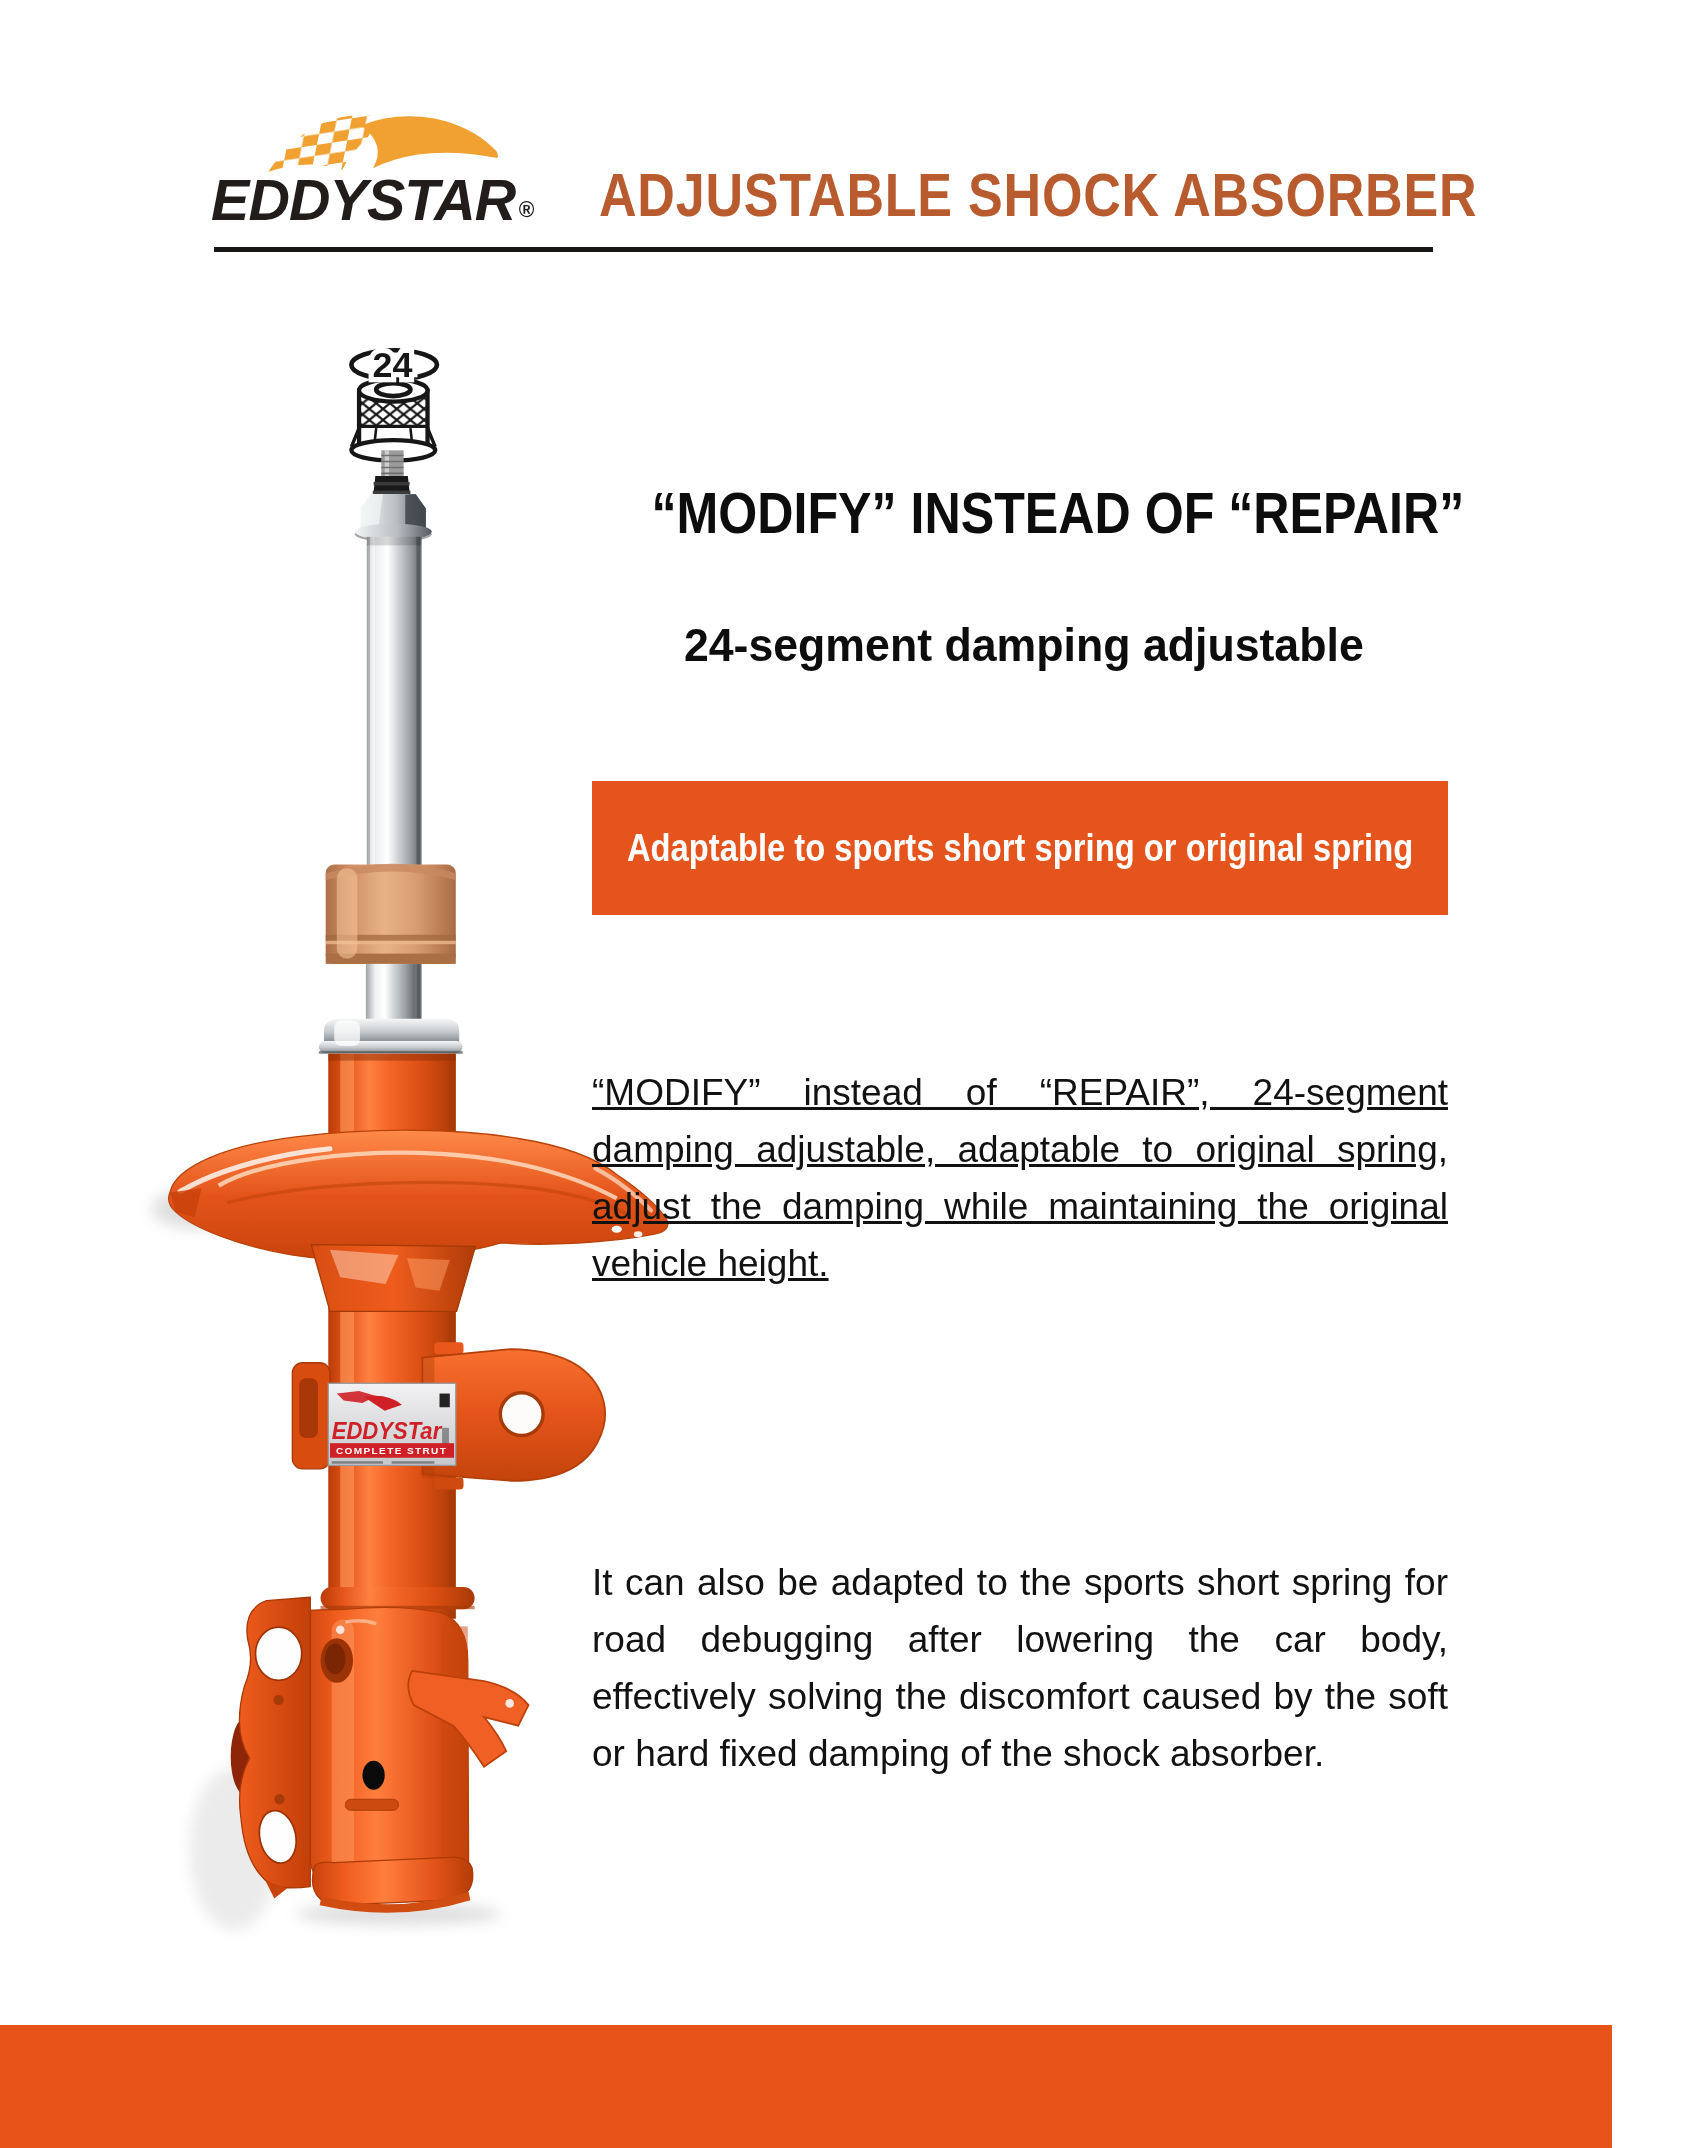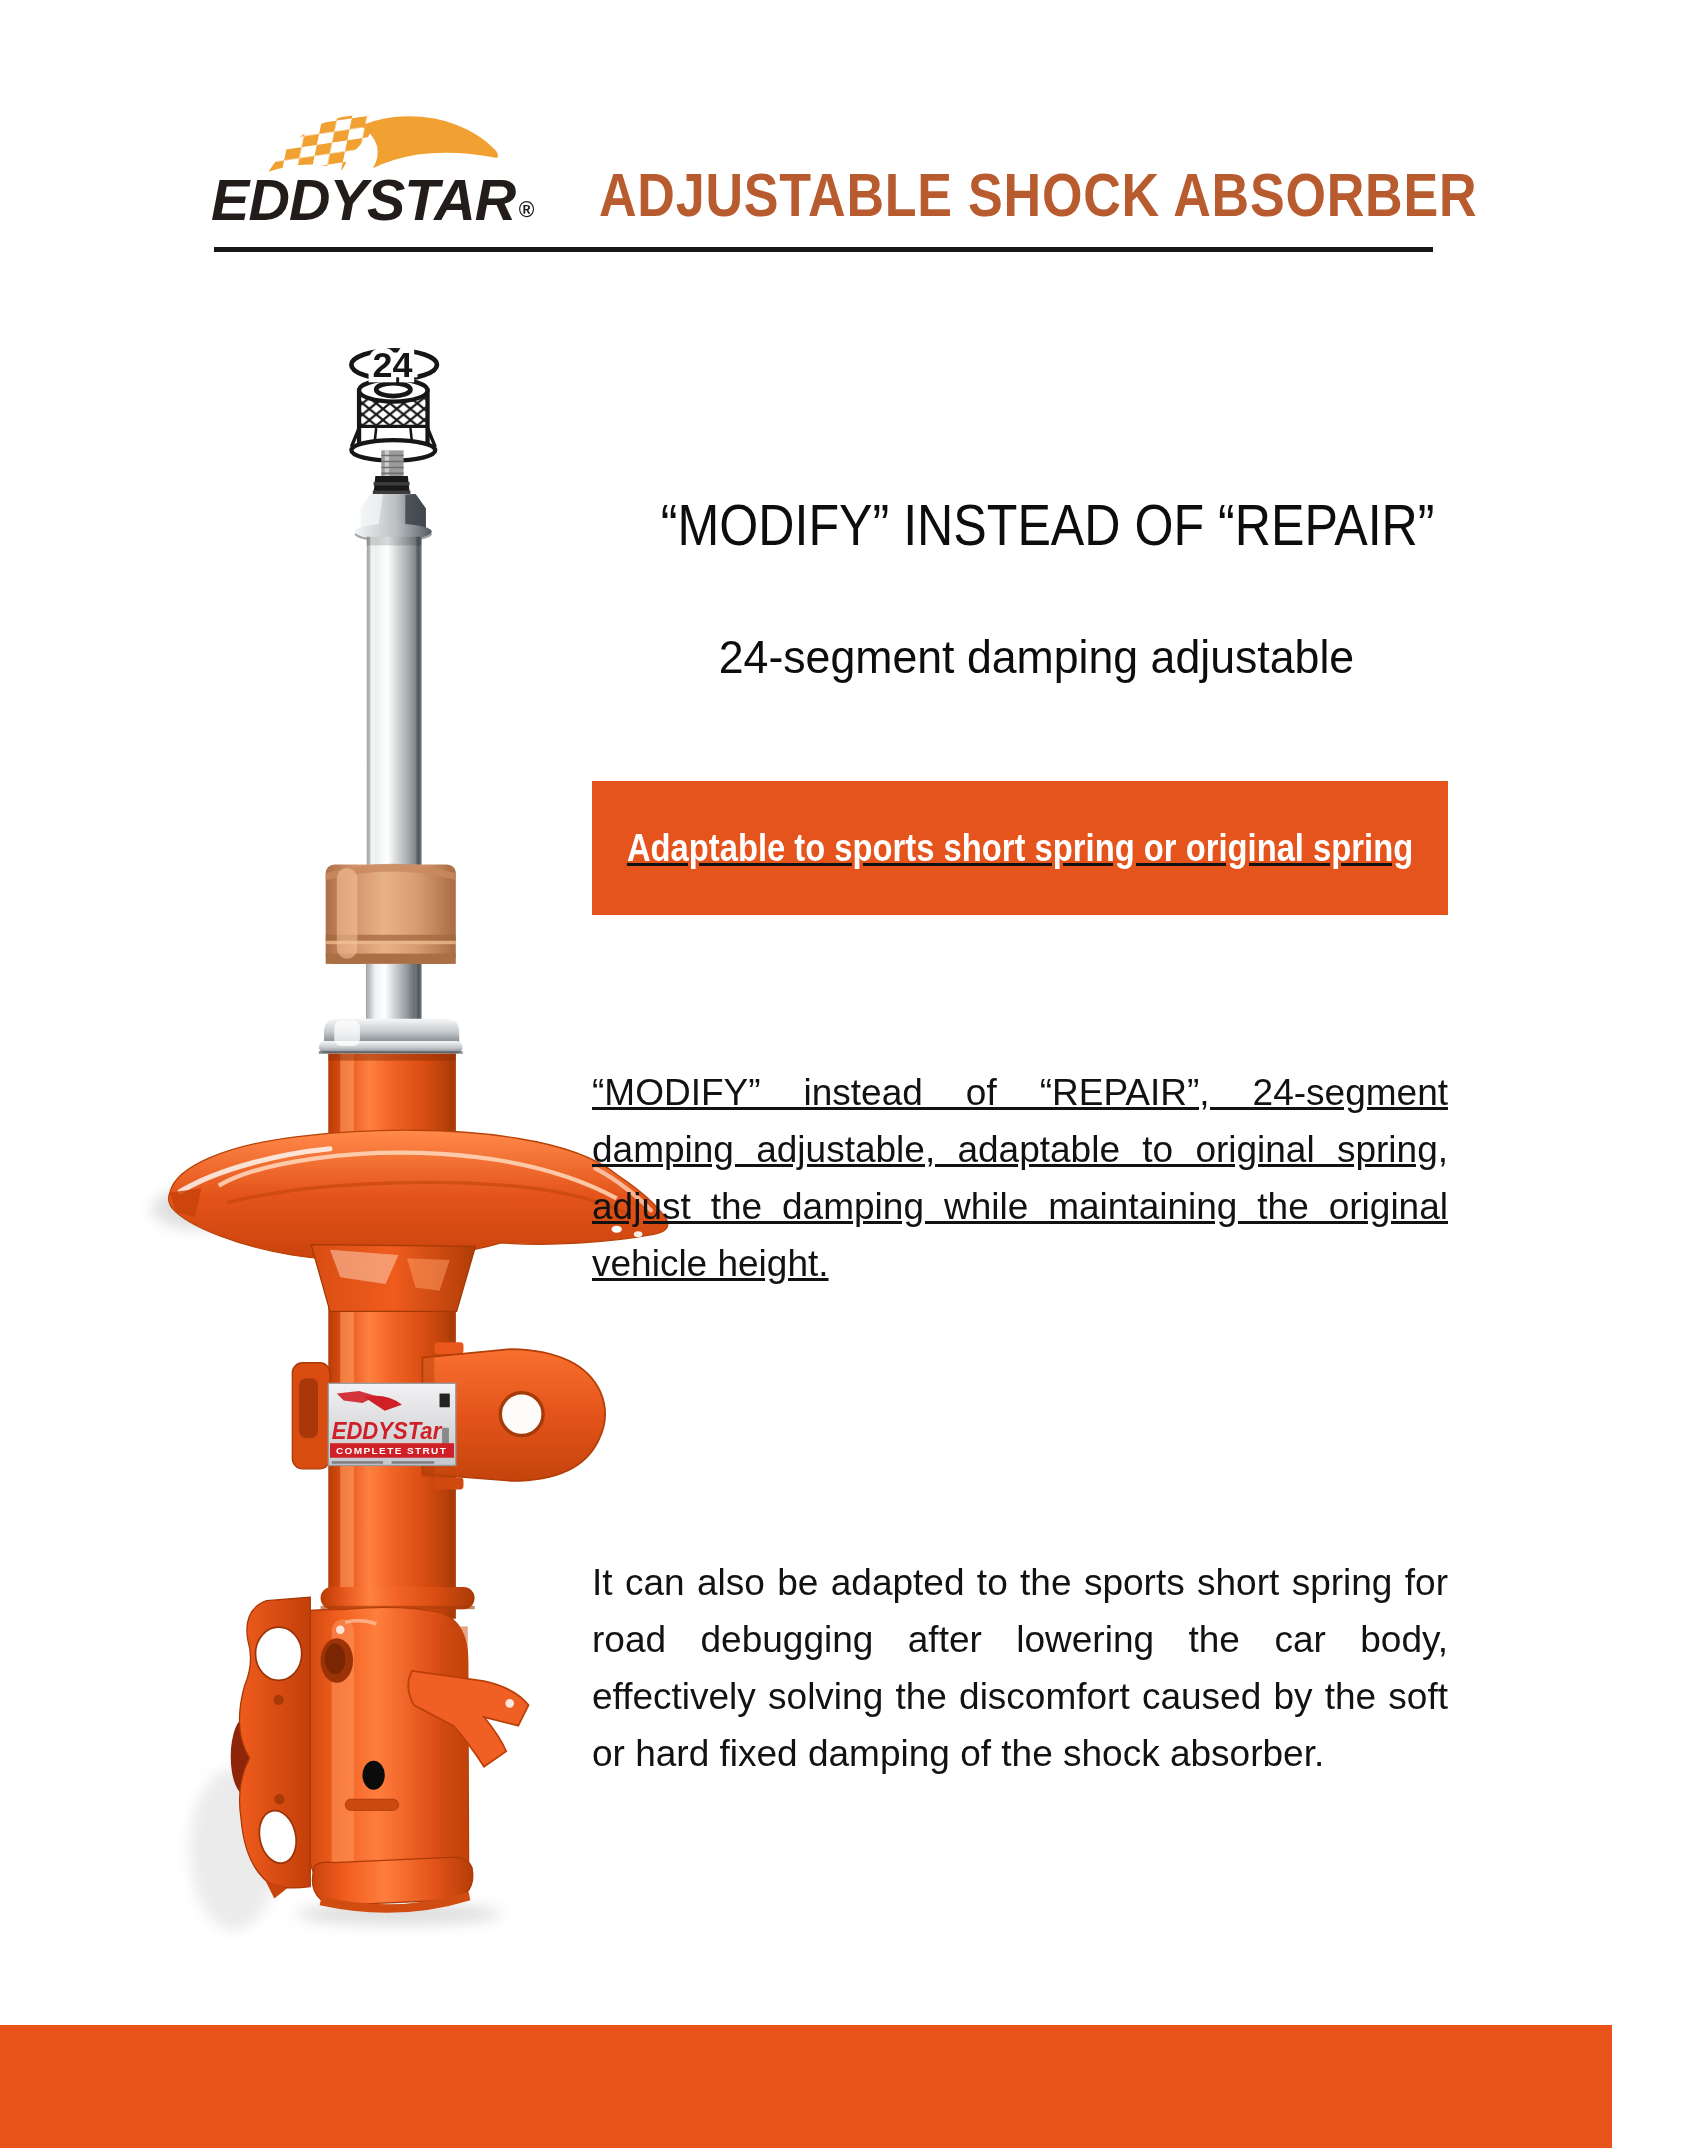--- a/index.html
+++ b/index.html
@@ -14,28 +14,28 @@
     color:#221d1a;letter-spacing:-0.9px;white-space:nowrap;transform:scaleX(.99);transform-origin:left top;
   }
   .logo-word .reg{font-size:21.4px;font-style:normal;font-weight:bold;position:relative;top:-3.4px;left:3.4px;}
   .doc-title{
     position:absolute;left:599px;top:164px;margin:0;font-size:62px;font-weight:bold;color:#B85C2F;
     white-space:nowrap;letter-spacing:0.9px;transform:scaleX(.84);transform-origin:left top;line-height:62px;
   }
   .rule{position:absolute;left:214px;top:247px;width:1219px;height:5.1px;background:#191715;}
   
   .col{position:absolute;left:592px;top:0;width:856px;}
-  .h1,.h2{position:absolute;left:0;width:100%;margin:16px;text-align:center;font-weight:normal;color:#0d0d0d;white-space:nowrap;}
+  .h1,.h2{position:absolute;left:0;width:100%;margin:4px;text-align:center;font-weight:bold;color:#0d0d0d;white-space:nowrap;}
   .h1{top:476px;font-size:57px;}
   .h1 span{display:inline-block;transform:scaleX(.88);transform-origin:center;}
   .h2{top:613px;font-size:47px;}
   .h2 span{display:inline-block;transform:scaleX(.95);transform-origin:center;}
   .banner{
     position:absolute;left:0;top:781px;width:856px;height:134px;background:#E5541C;
-    display:flex;align-items:center;justify-content:center;text-decoration:underline;
+    display:flex;align-items:center;justify-content:center;
   }
   .banner span{
     color:#ffffff;font-weight:bold;font-size:39px;white-space:nowrap;
     display:inline-block;transform:scaleX(.84);transform-origin:center;
   }
   .body-p{
     position:absolute;left:0;width:856px;margin:0;font-size:37px;line-height:57px;
     text-align:justify;color:#121212;
   }
   .p1{top:1064px;text-decoration:underline;}

